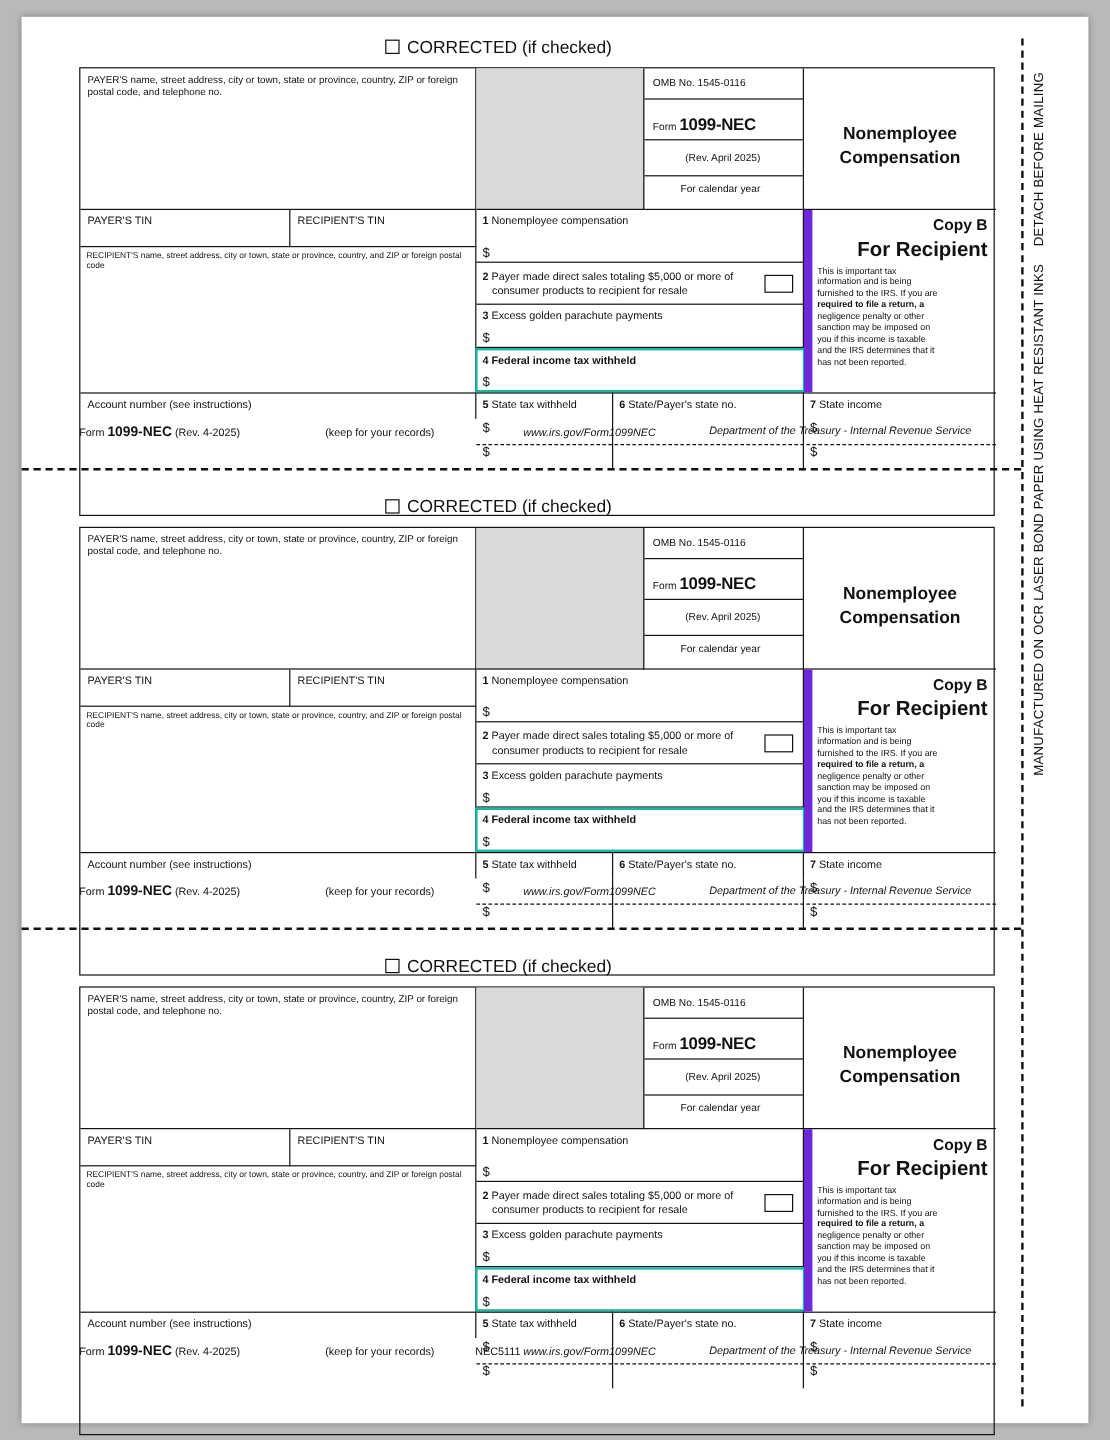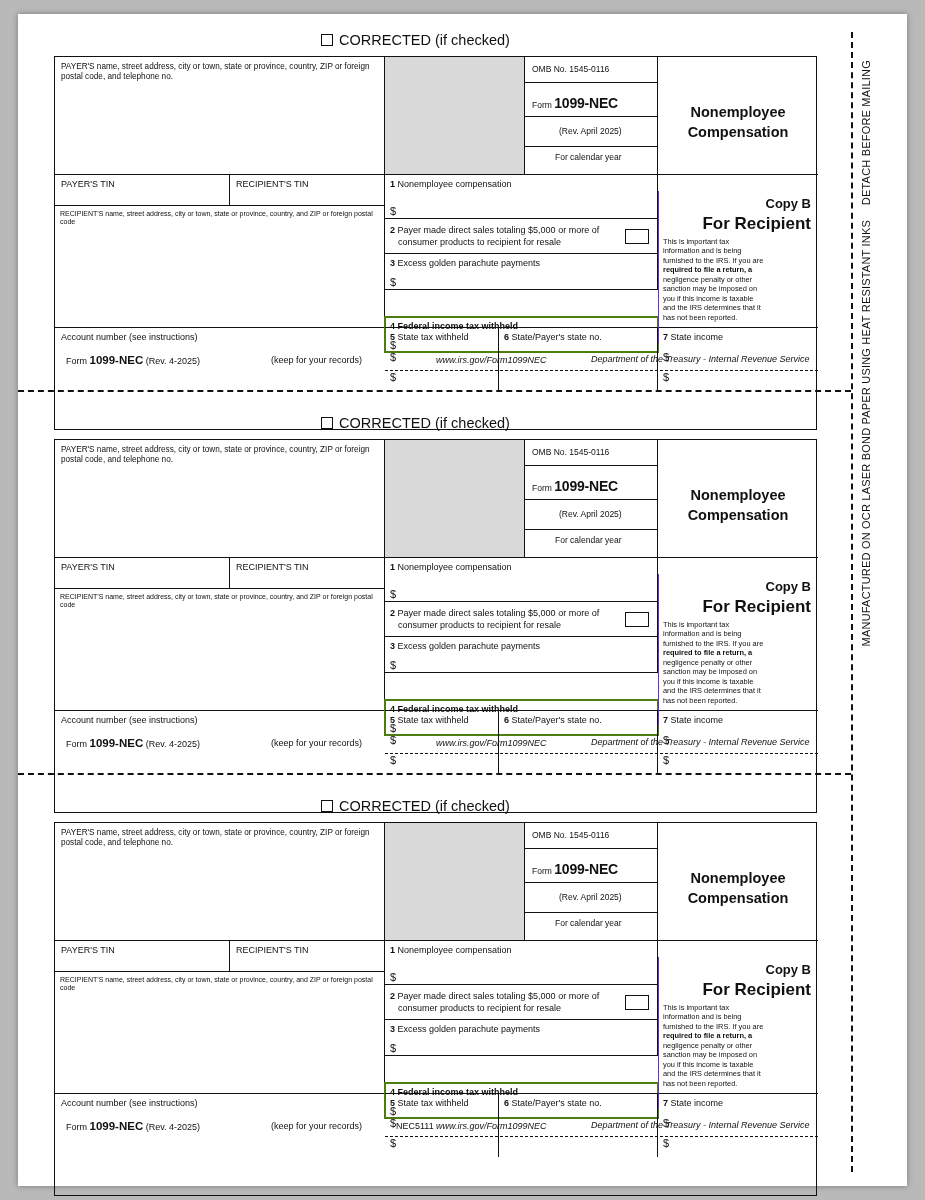--- a/index.html
+++ b/index.html
@@ -67,27 +67,27 @@
     display: inline-block;
     width: 12px; height: 12px;
     border: 1px solid #111;
     vertical-align: -1px;
     margin-right: 6px;
     background: #fff;
   }
 
   .grid {
     position: absolute;
-    left: 36px; top: 42px;
+    left: 48px; top: 42px;
     width: 763px; height: 374px;
     border: 1px solid #111;
   }
   .cell { position: absolute; }
   .bt { border-top: 1px solid #111; }
-  .bl { border-left: 1px solid #6d28d9; margin-top: 16px; }
+  .bl { border-left: 7px solid #6d28d9; }
   .bb { border-bottom: 1px solid #111; }
   .br { border-right: 1px solid #111; }
 
   .lbl {
     font-size: 8.2px;
     color: #111;
     line-height: 1.25;
   }
   .lbl-sm { font-size: 7px; color:#111; line-height: 1.2; }
   .num { font-weight: bold; }
@@ -102,21 +102,21 @@
   .nec-title {
     font-size: 14.5px; font-weight: bold; color:#111;
     text-align: center; line-height: 1.35;
   }
   .copyb { text-align: right; font-size: 13px; font-weight: bold; color:#111; }
   .forrecip { text-align: right; font-size: 17px; font-weight: bold; color:#111; }
   .recip-note {
     font-size: 7.4px; color:#111; line-height: 1.28;
   }
 
-  .heavy { border: 2px solid #4d7c0f; margin-top: 26px; }
+  .heavy { border: 2px solid #14b8a6; }
 
   .footer {
     position: absolute;
     left: 48px; width: 763px;
     font-size: 9px; color: #111;
   }
   .footer .f1 { position:absolute; left: 0; top: 0; }
   .footer .f1 b { font-size: 11.5px; }
   .footer .f2 { position:absolute; left: 205px; top: 1px; }
   .footer .f2b { position:absolute; left: 330px; top: 1px; }

